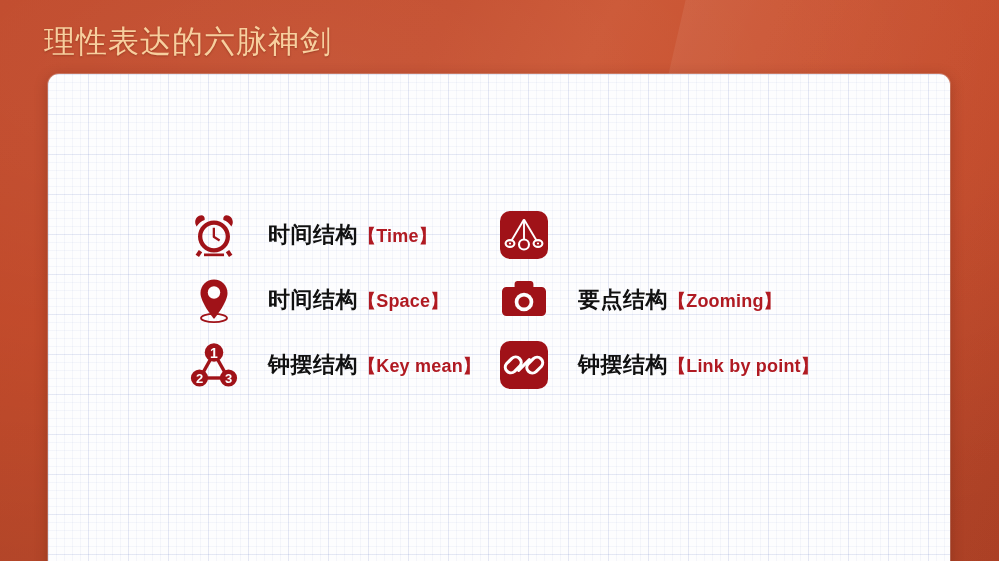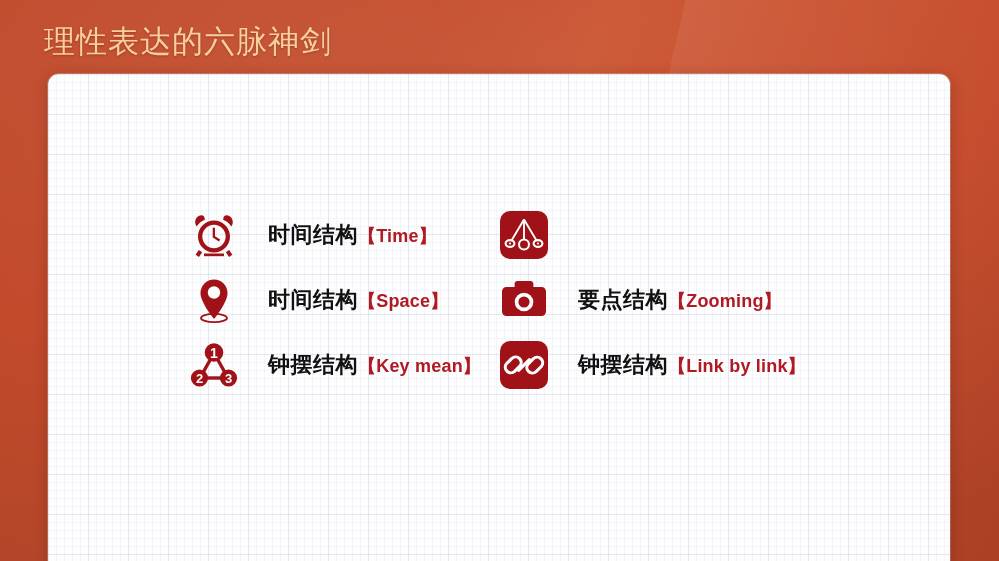--- a/index.html
+++ b/index.html
@@ -229,19 +229,19 @@
             <rect x="1" y="1" width="48" height="48" rx="10" fill="#A01218"></rect>
             <g stroke="#FFFFFF" stroke-width="3.1" fill="none" stroke-linecap="round">
               <path d="M20.8 26.2 L15.6 31.4 a5.6 5.6 0 0 1 -7.9 -7.9 L12.9 18.3 a5.6 5.6 0 0 1 7.9 7.9"></path>
               <path d="M29.2 23.8 L34.4 18.6 a5.6 5.6 0 0 1 7.9 7.9 L37.1 31.7 a5.6 5.6 0 0 1 -7.9 -7.9"></path>
               <path d="M19.6 30.4 L30.4 19.6"></path>
             </g>
           </svg>
         </span>
         <span class="item-text">
           <span class="cn-label">钟摆结构</span>
-          <span class="en-label">【Link by link】</span>
+          <span class="en-label">【Link by point】</span>
         </span>
       </div>
 
     </div>
   </div>
 </div>
 
 </body></html>

